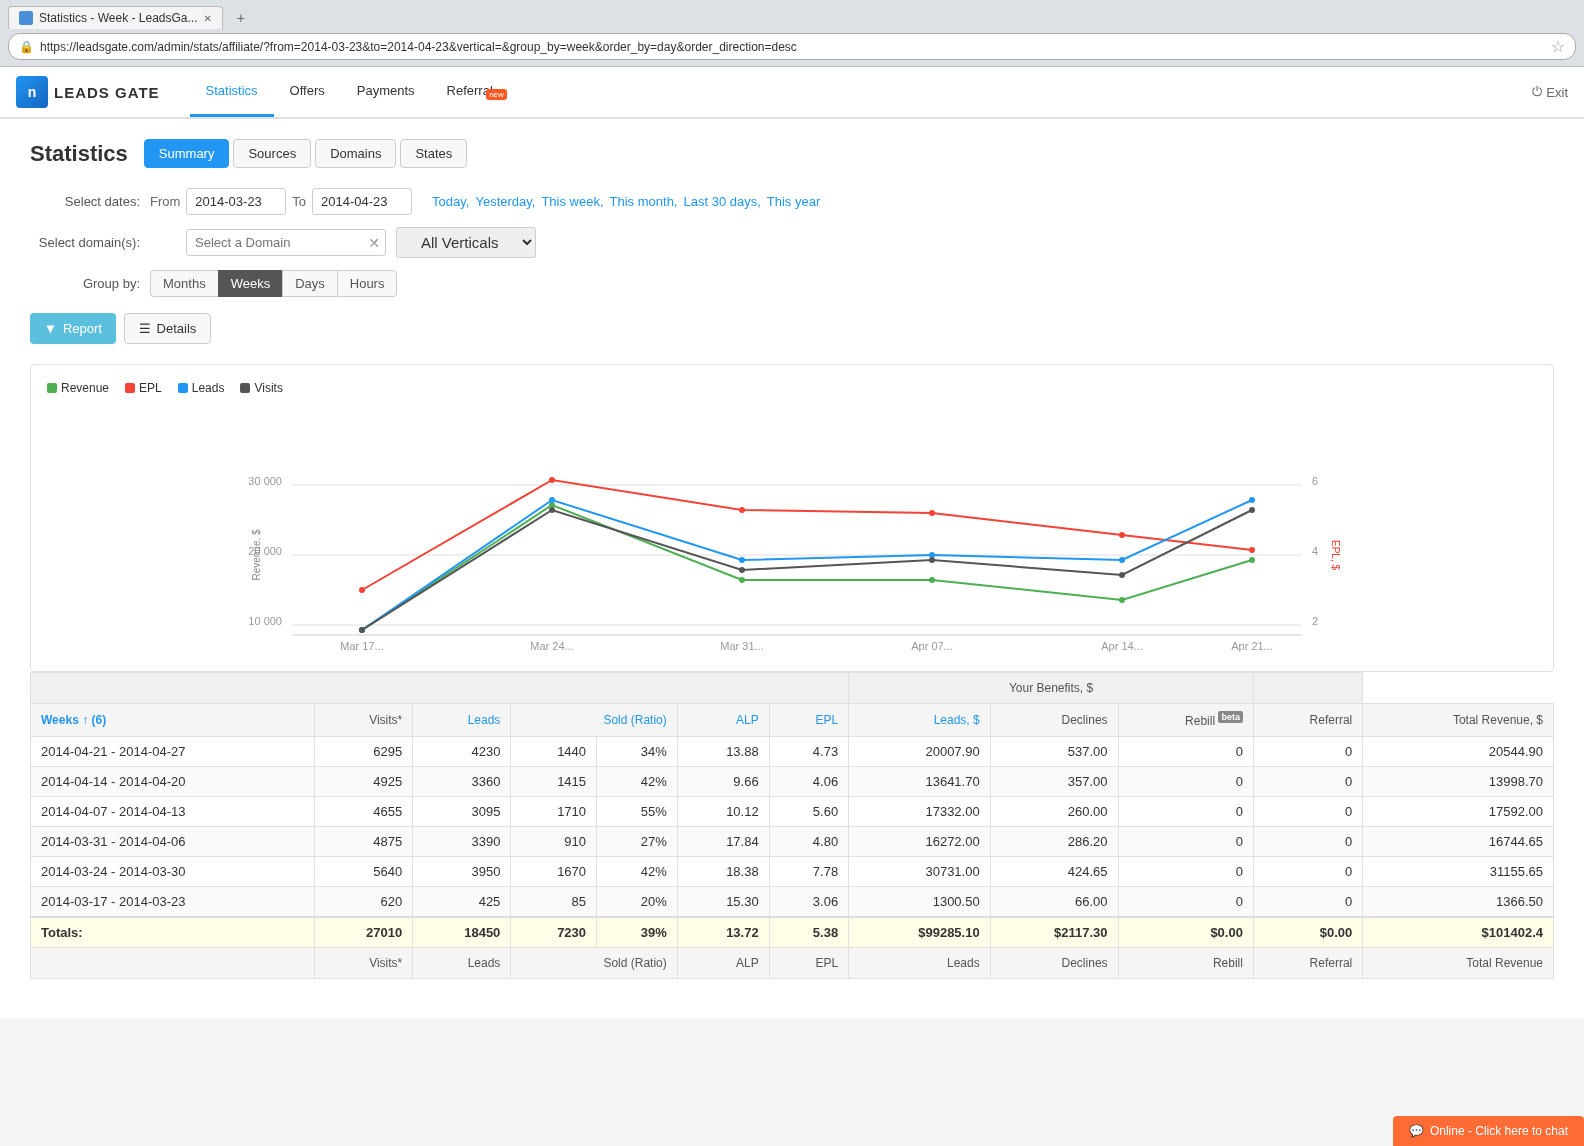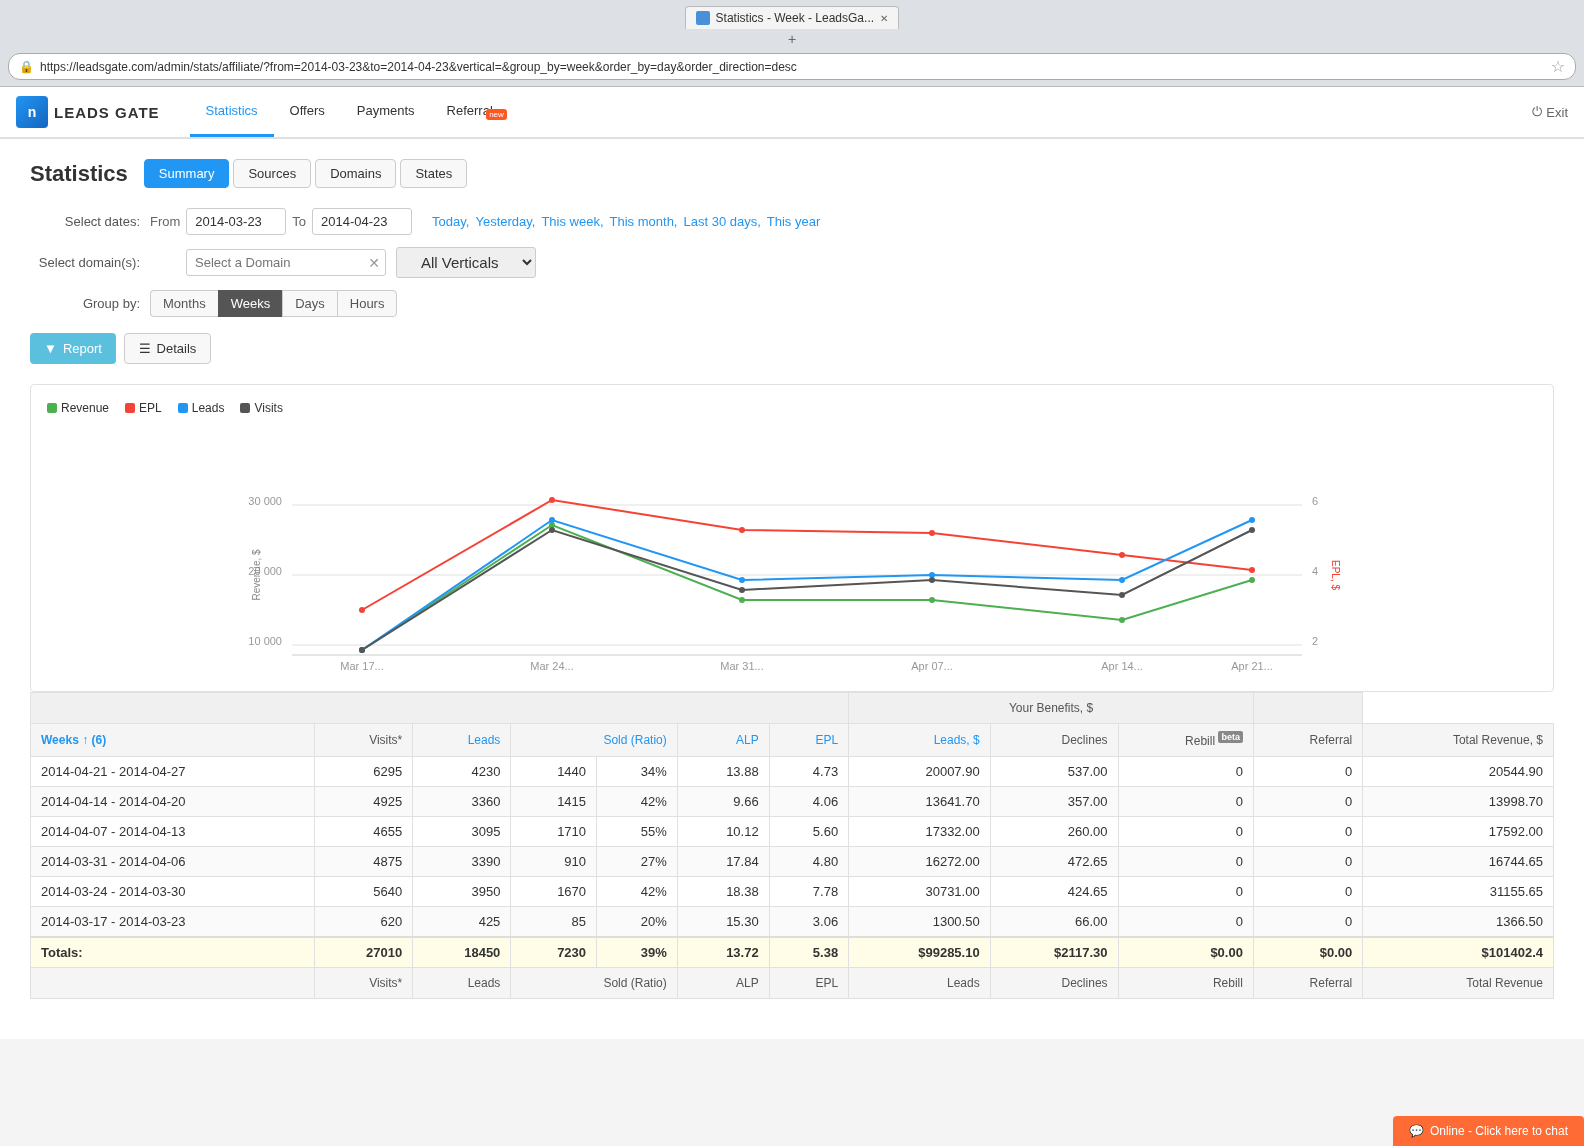--- a/index.html
+++ b/index.html
@@ -83,21 +83,21 @@
 
     
     .chat-widget { position: fixed; bottom: 0; right: 0; background: #ff6b35; color: white; padding: 8px 16px; font-size: 12px; cursor: pointer; display: flex; align-items: center; gap: 6px; border-radius: 4px 4px 0 0; }
 
     .beta-badge { font-size: 9px; background: #888; color: white; padding: 1px 3px; border-radius: 2px; vertical-align: super; font-weight: bold; }
   </style>
 </head>
 <body>
 
 <div class="browser-chrome">
-  <div style="display:flex; align-items:center; gap:0; margin-bottom:4px;flex-direction:column;">
+  <div style="display:flex; align-items:center; gap:8px; margin-bottom:4px;">
     <div class="browser-tab">
       <div class="favicon"></div>
       <span>Statistics - Week - LeadsGa...</span>
       <span class="close-btn">✕</span>
     </div>
     <div style="width:20px; height:20px; background:#dde1e6; border-radius:50%; display:flex; align-items:center; justify-content:center; cursor:pointer; font-size:14px; color:#666;">+</div>
   </div>
   <div class="browser-address-bar">
     <span class="lock-icon">🔒</span>
     <span class="url">https://leadsgate.com/admin/stats/affiliate/?from=2014-03-23&amp;to=2014-04-23&amp;vertical=&amp;group_by=week&amp;order_by=day&amp;order_direction=desc</span>
@@ -355,21 +355,21 @@
 
       <tr>
         <td class="left">2014-03-31 - 2014-04-06</td>
         <td>4875</td>
         <td>3390</td>
         <td>910</td>
         <td>27%</td>
         <td>17.84</td>
         <td>4.80</td>
         <td>16272.00</td>
-        <td>472.65</td>
+        <td>286.20</td>
         <td>0</td>
         <td>0</td>
         <td>16744.65</td>
       </tr>
 
       <tr>
         <td class="left">2014-03-24 - 2014-03-30</td>
         <td>5640</td>
         <td>3950</td>
         <td>1670</td>

